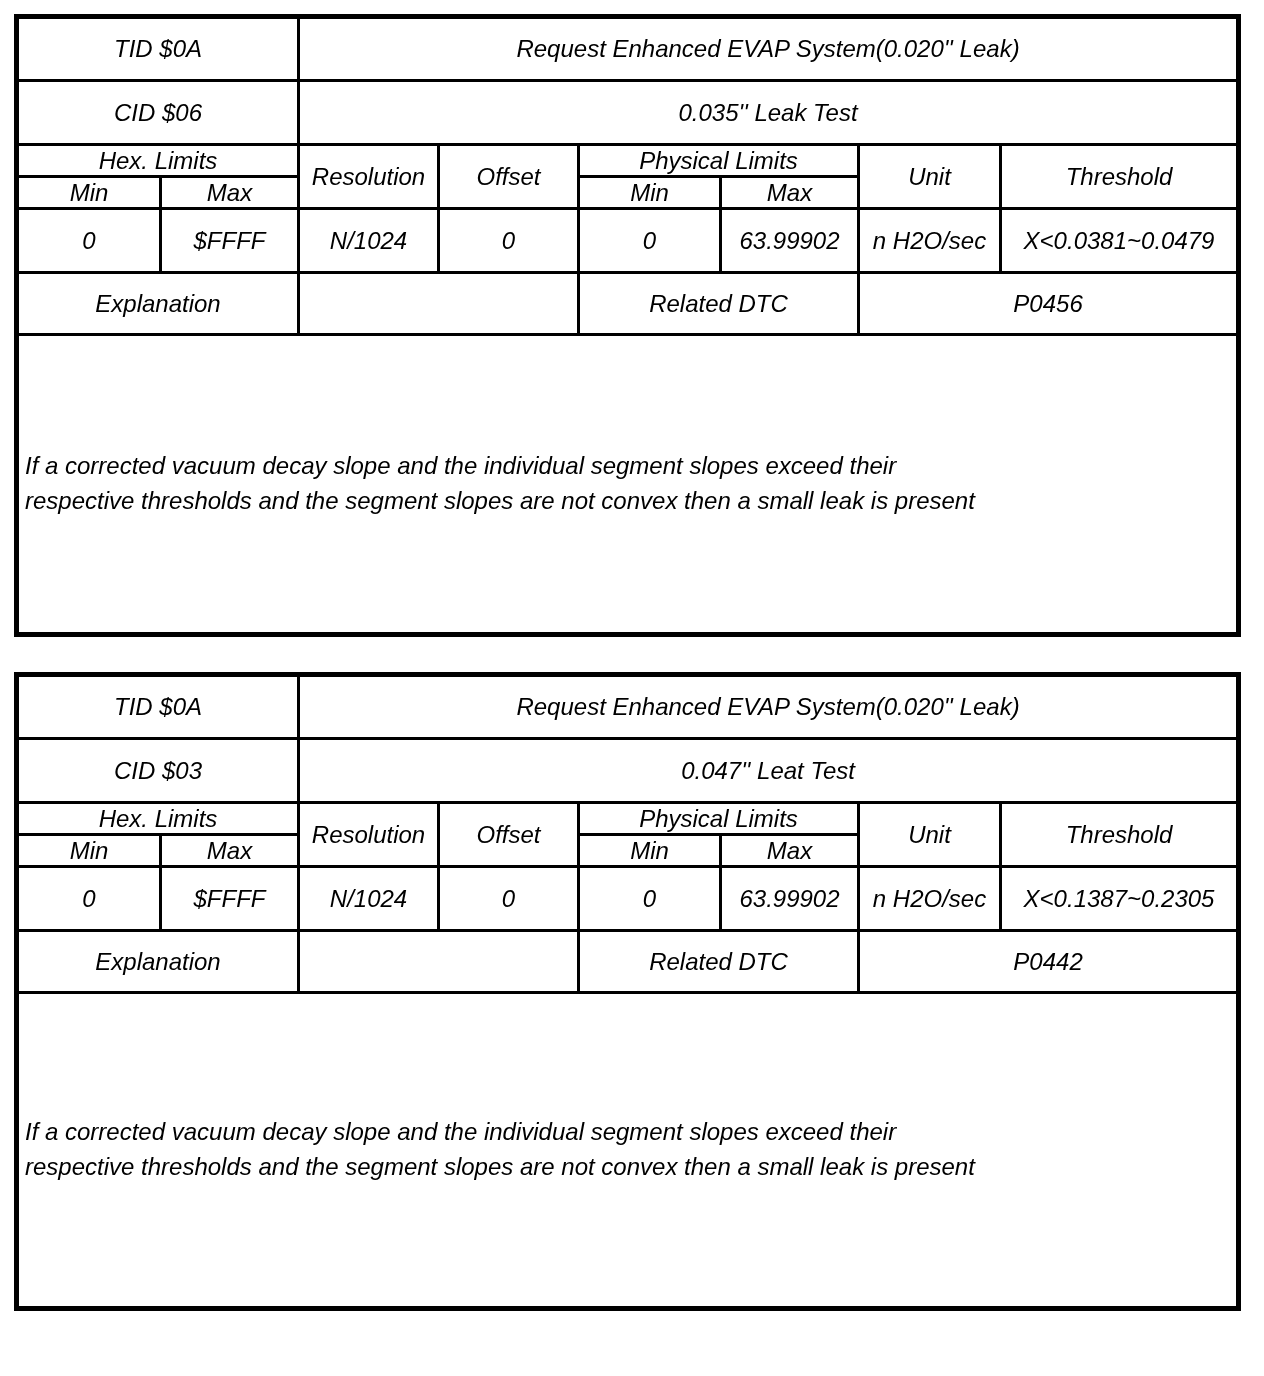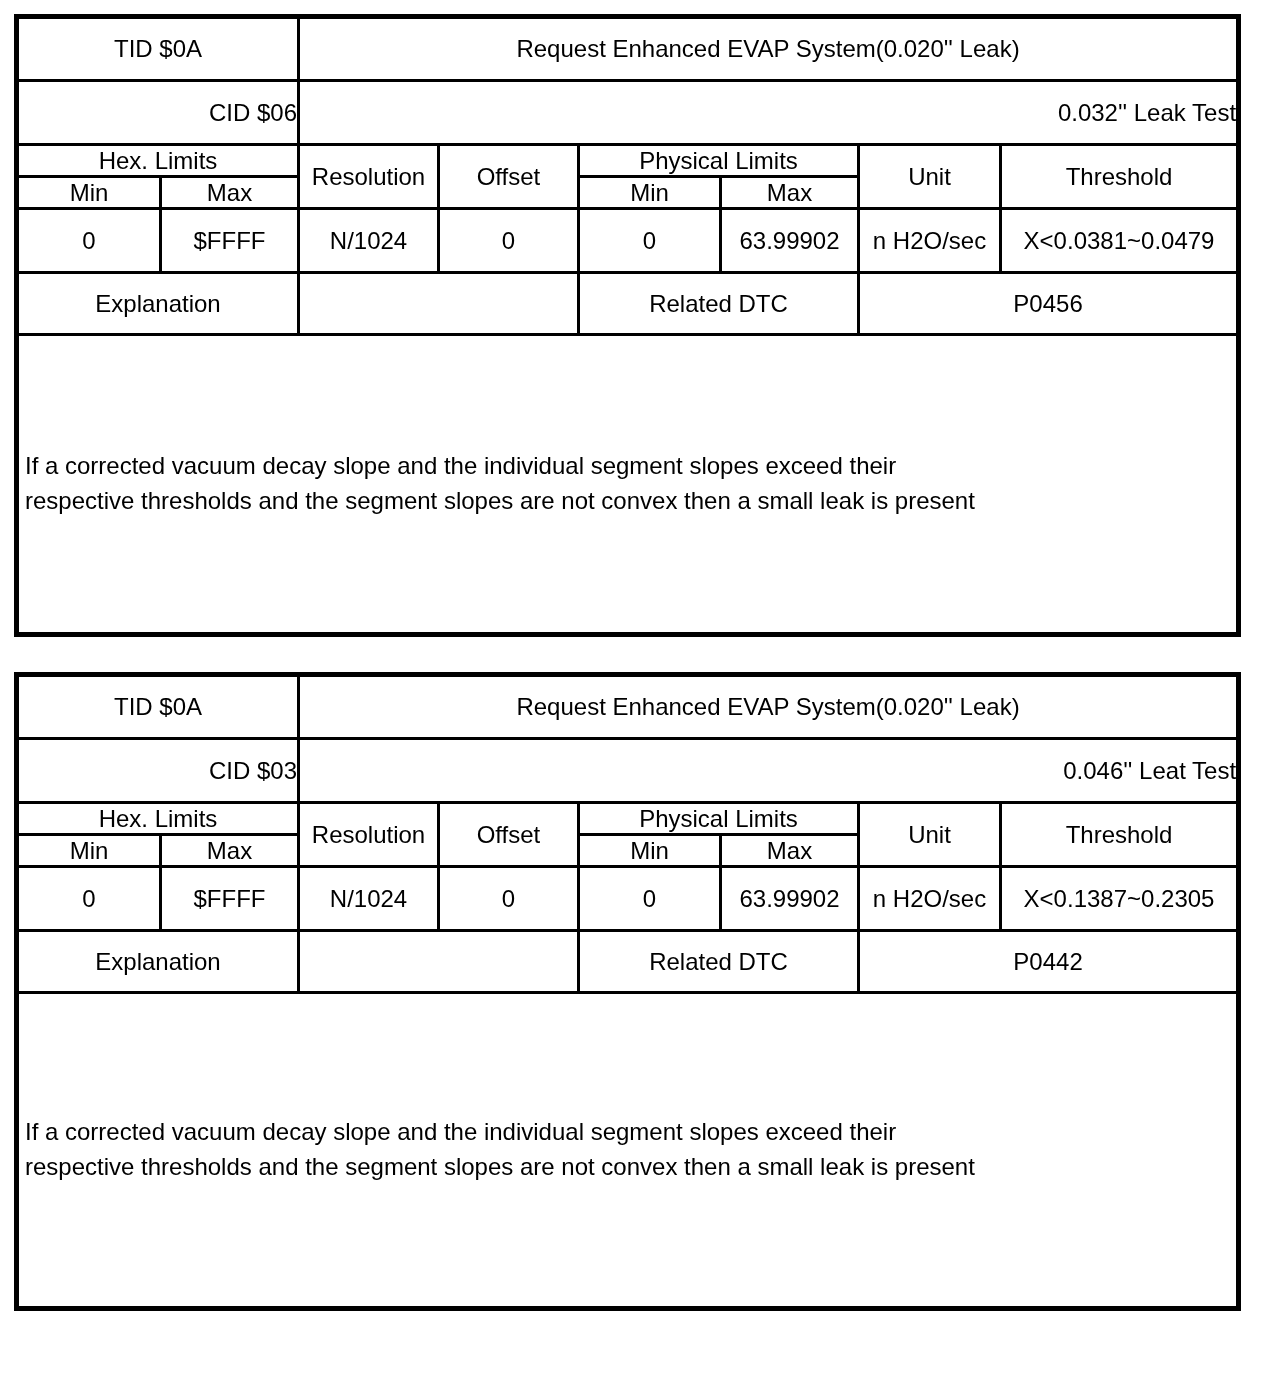--- a/index.html
+++ b/index.html
@@ -11,34 +11,35 @@
     color: #000000;
     font-family: "Liberation Sans", sans-serif;
   }
   .page { padding: 14px 14px 0 14px; }
 
   table.spec {
     border-collapse: collapse;
     table-layout: fixed;
     width: 1222px;
     border: 5px solid #000;
+    font-style: italic;
   }
   table.spec + table.spec { margin-top: 35px; }
 
   table.spec td {
     border: 3px solid #000;
     text-align: center;
     vertical-align: middle;
     font-size: 24px;
     padding: 0;
     white-space: nowrap;
   }
 
   tr.r-tid  td { height: 64px; }
-  tr.r-cid  td { height: 64px; text-align: right; }
+  tr.r-cid  td { height: 64px; }
   tr.r-h1   td { height: 32px; }
   tr.r-h2   td { height: 32px; }
   tr.r-val  td { height: 64px; }
   tr.r-exp  td { height: 62px; }
 
   tr.r-text td.text-cell {
     height: 300px;
     text-align: left;
     vertical-align: middle;
     white-space: pre-line;
@@ -66,21 +67,21 @@
         <col style="width:142px">
         <col style="width:238px">
     </colgroup>
     <tbody>
         <tr class="r-tid">
       <td colspan="2">TID $0A</td>
       <td colspan="6">Request Enhanced EVAP System(0.020'' Leak)</td>
     </tr>
     <tr class="r-cid">
       <td colspan="2">CID $06</td>
-      <td colspan="6">0.032'' Leak Test</td>
+      <td colspan="6">0.035'' Leak Test</td>
     </tr>
     <tr class="r-h1">
       <td colspan="2">Hex. Limits</td>
       <td rowspan="2">Resolution</td>
       <td rowspan="2">Offset</td>
       <td colspan="2">Physical Limits</td>
       <td rowspan="2">Unit</td>
       <td rowspan="2">Threshold</td>
     </tr>
     <tr class="r-h2">
@@ -123,21 +124,21 @@
         <col style="width:142px">
         <col style="width:238px">
     </colgroup>
     <tbody>
         <tr class="r-tid">
       <td colspan="2">TID $0A</td>
       <td colspan="6">Request Enhanced EVAP System(0.020'' Leak)</td>
     </tr>
     <tr class="r-cid">
       <td colspan="2">CID $03</td>
-      <td colspan="6">0.046'' Leat Test</td>
+      <td colspan="6">0.047'' Leat Test</td>
     </tr>
     <tr class="r-h1">
       <td colspan="2">Hex. Limits</td>
       <td rowspan="2">Resolution</td>
       <td rowspan="2">Offset</td>
       <td colspan="2">Physical Limits</td>
       <td rowspan="2">Unit</td>
       <td rowspan="2">Threshold</td>
     </tr>
     <tr class="r-h2">

